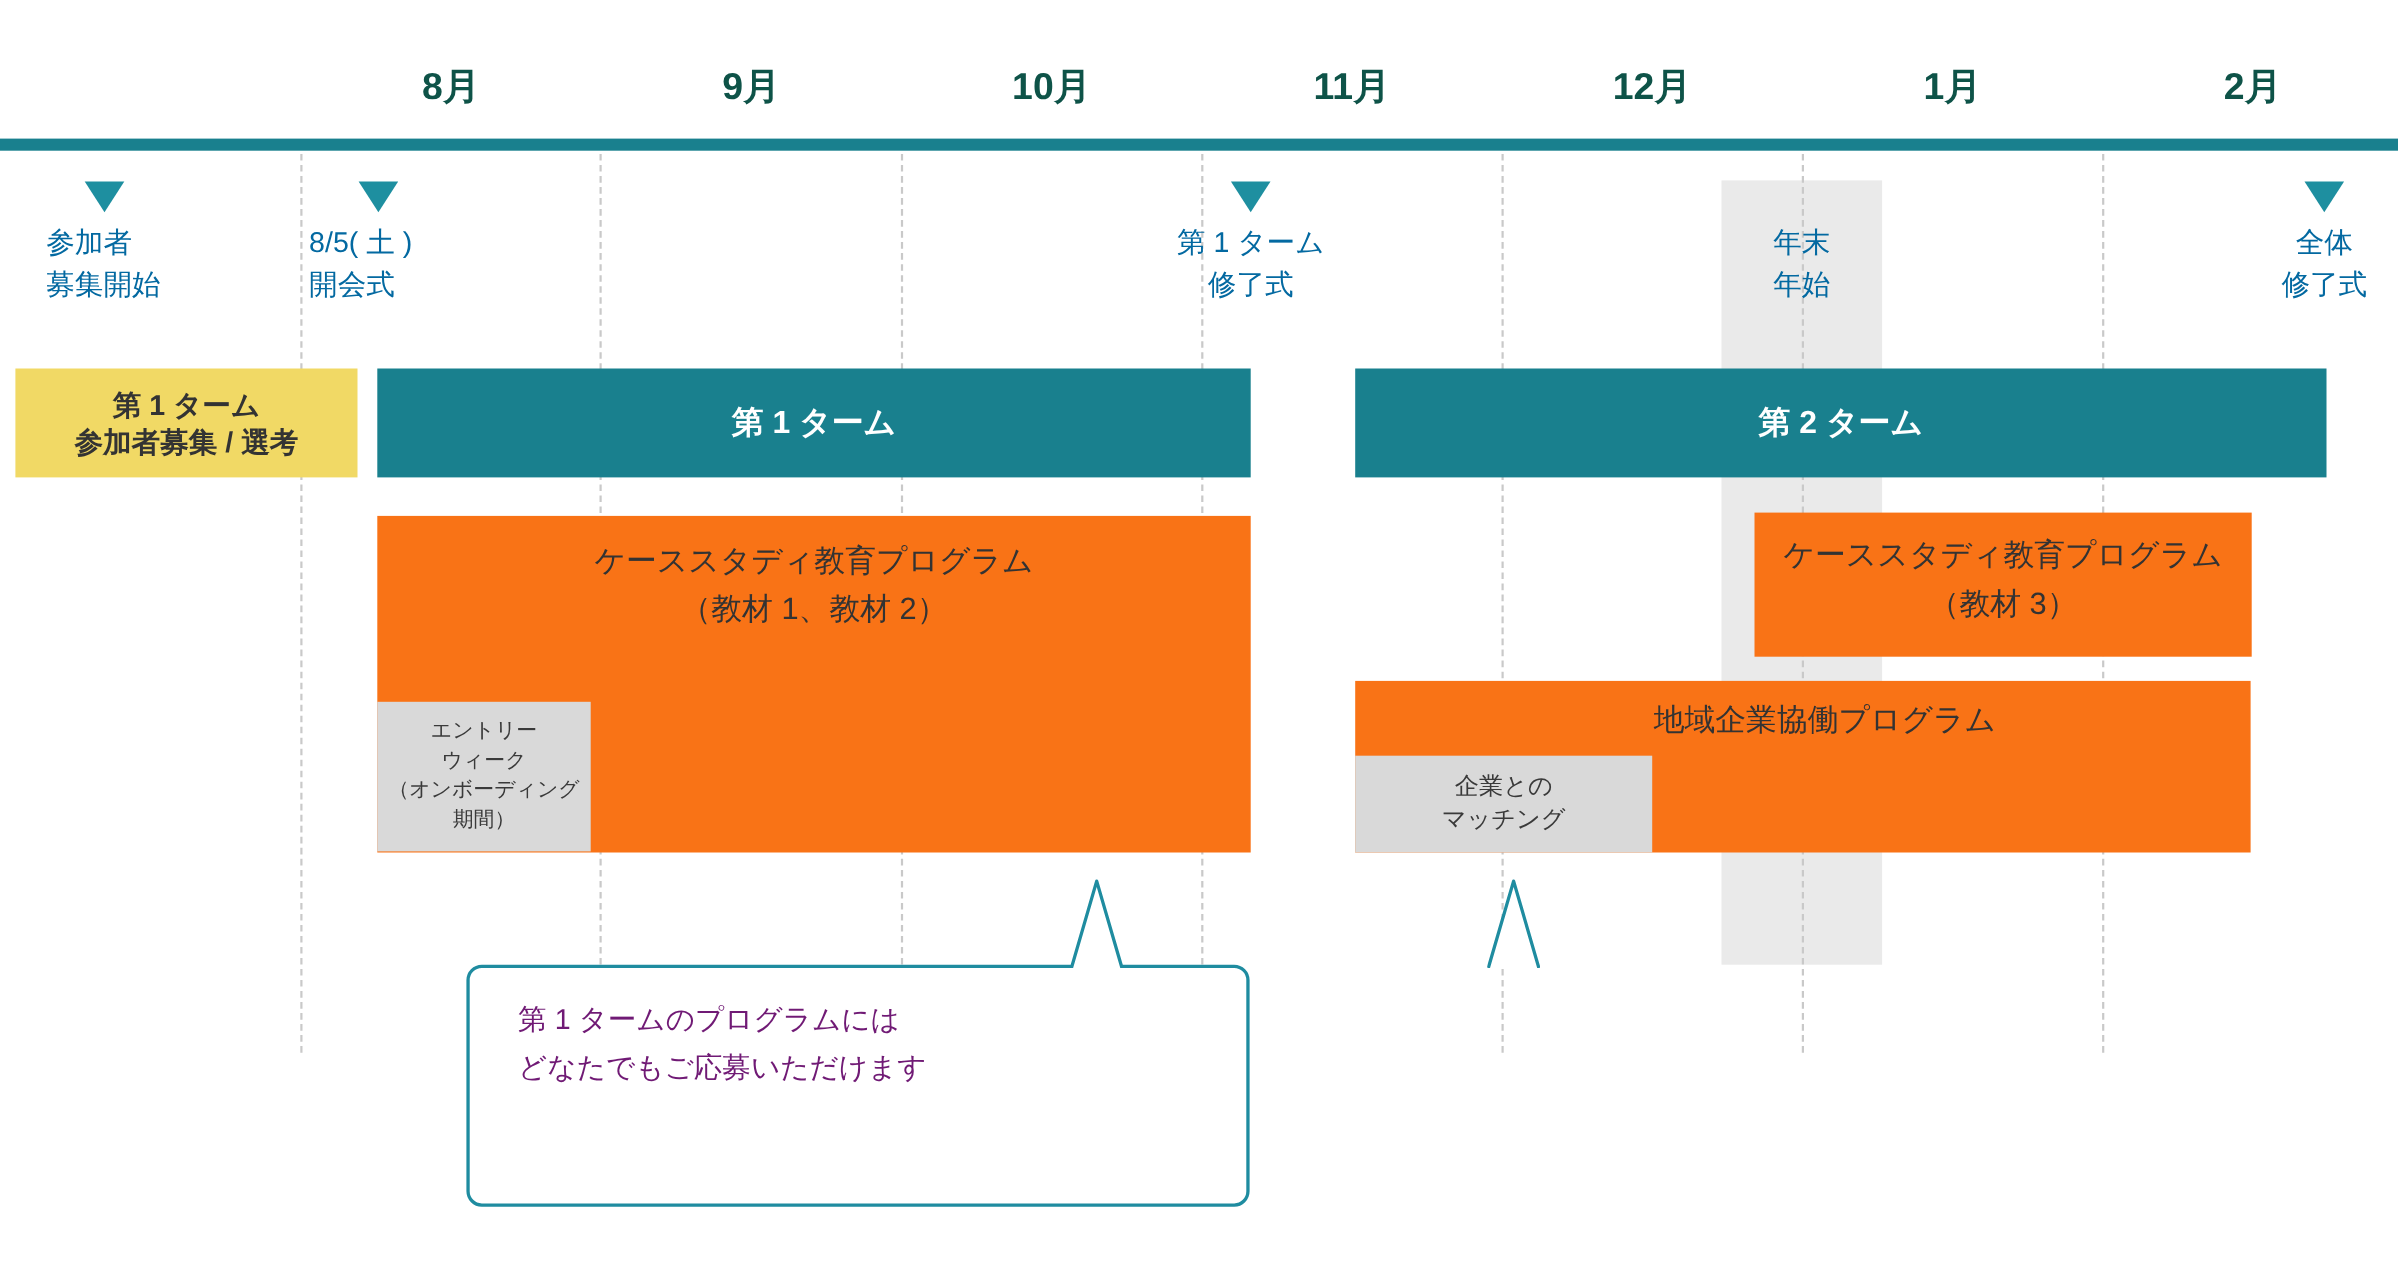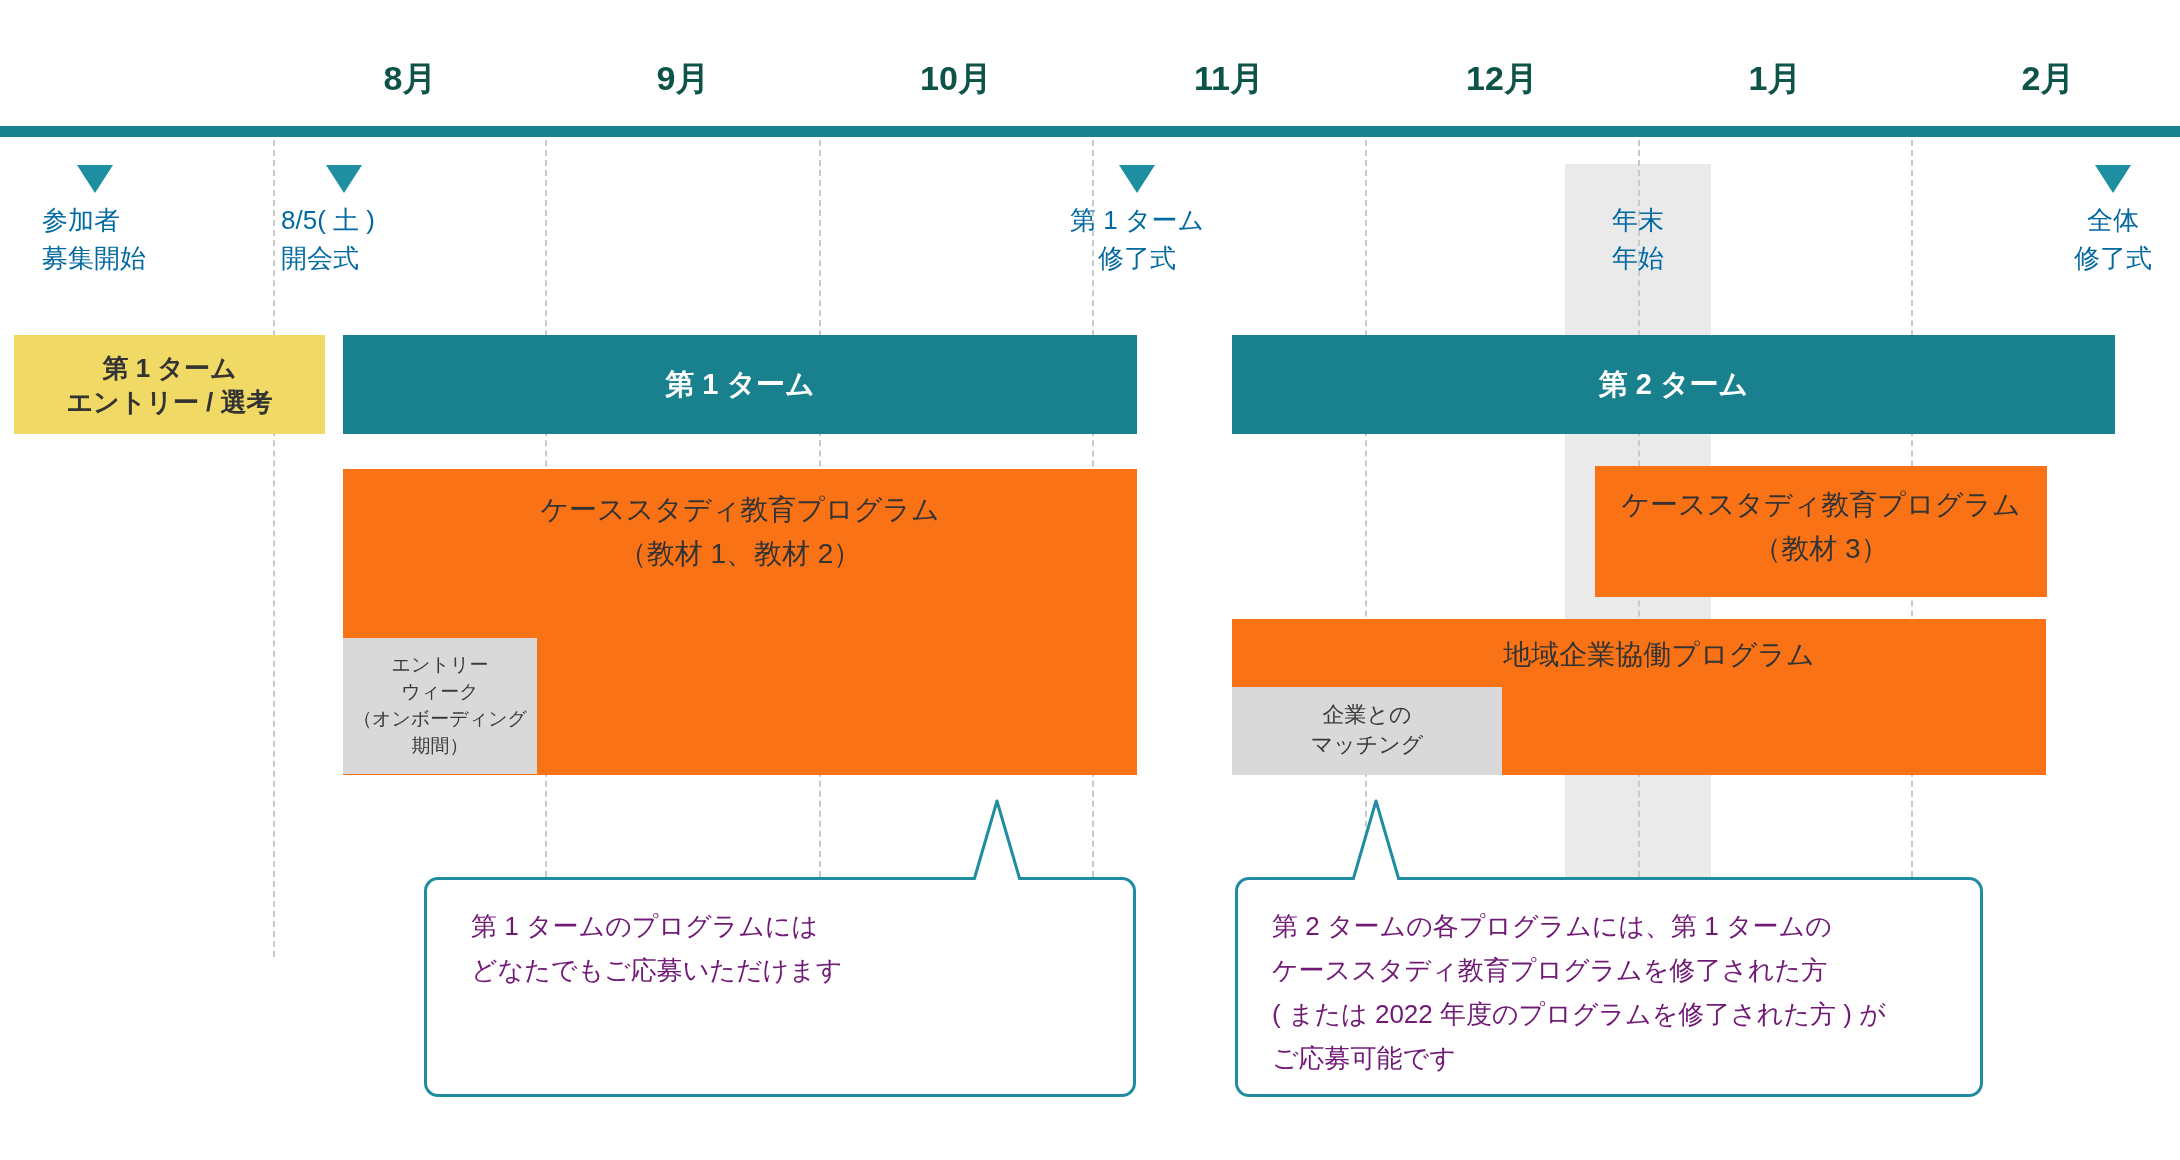--- a/index.html
+++ b/index.html
@@ -114,21 +114,21 @@
   </div>
 
   <div class="tri t-overall"></div>
   <div class="marker-text mk-overall">
     <div>全体</div>
     <div>修了式</div>
   </div>
 
   <div class="bar bar-yellow">
     <div class="nowrap">第 1 ターム</div>
-    <div class="nowrap">エントリー / 選考</div>
+    <div class="nowrap">参加者募集 / 選考</div>
   </div>
   <div class="bar bar-teal bar-term1">
     <span>第 1 ターム</span>
   </div>
   <div class="bar bar-teal bar-term2">
     <span>第 2 ターム</span>
   </div>
 
   <div class="pbox pbox-case1">
     <div>ケーススタディ教育プログラム</div>
@@ -154,23 +154,17 @@
   </div>
 
   <div class="bubble bubble-left">
     <div class="nowrap">第 1 タームのプログラムには</div>
     <div class="nowrap">どなたでもご応募いただけます</div>
   </div>
   <svg class="pointer p-left" viewBox="0 0 48 82">
     <path d="M1,82 L24,3 L47,82" fill="#ffffff" stroke="#1f8ca0" stroke-width="3" stroke-linejoin="round"></path>
   </svg>
 
-  <div class="bubble bubble-right">
-    <div class="nowrap">第 2 タームの各プログラムには、第 1 タームの</div>
-    <div class="nowrap">ケーススタディ教育プログラムを修了された方</div>
-    <div class="nowrap">( または 2022 年度のプログラムを修了された方 ) が</div>
-    <div class="nowrap">ご応募可能です</div>
-  </div>
   <svg class="pointer p-right" viewBox="0 0 48 82">
     <path d="M1,82 L24,3 L47,82" fill="#ffffff" stroke="#1f8ca0" stroke-width="3" stroke-linejoin="round"></path>
   </svg>
 
 </div>
 
 </body></html>

